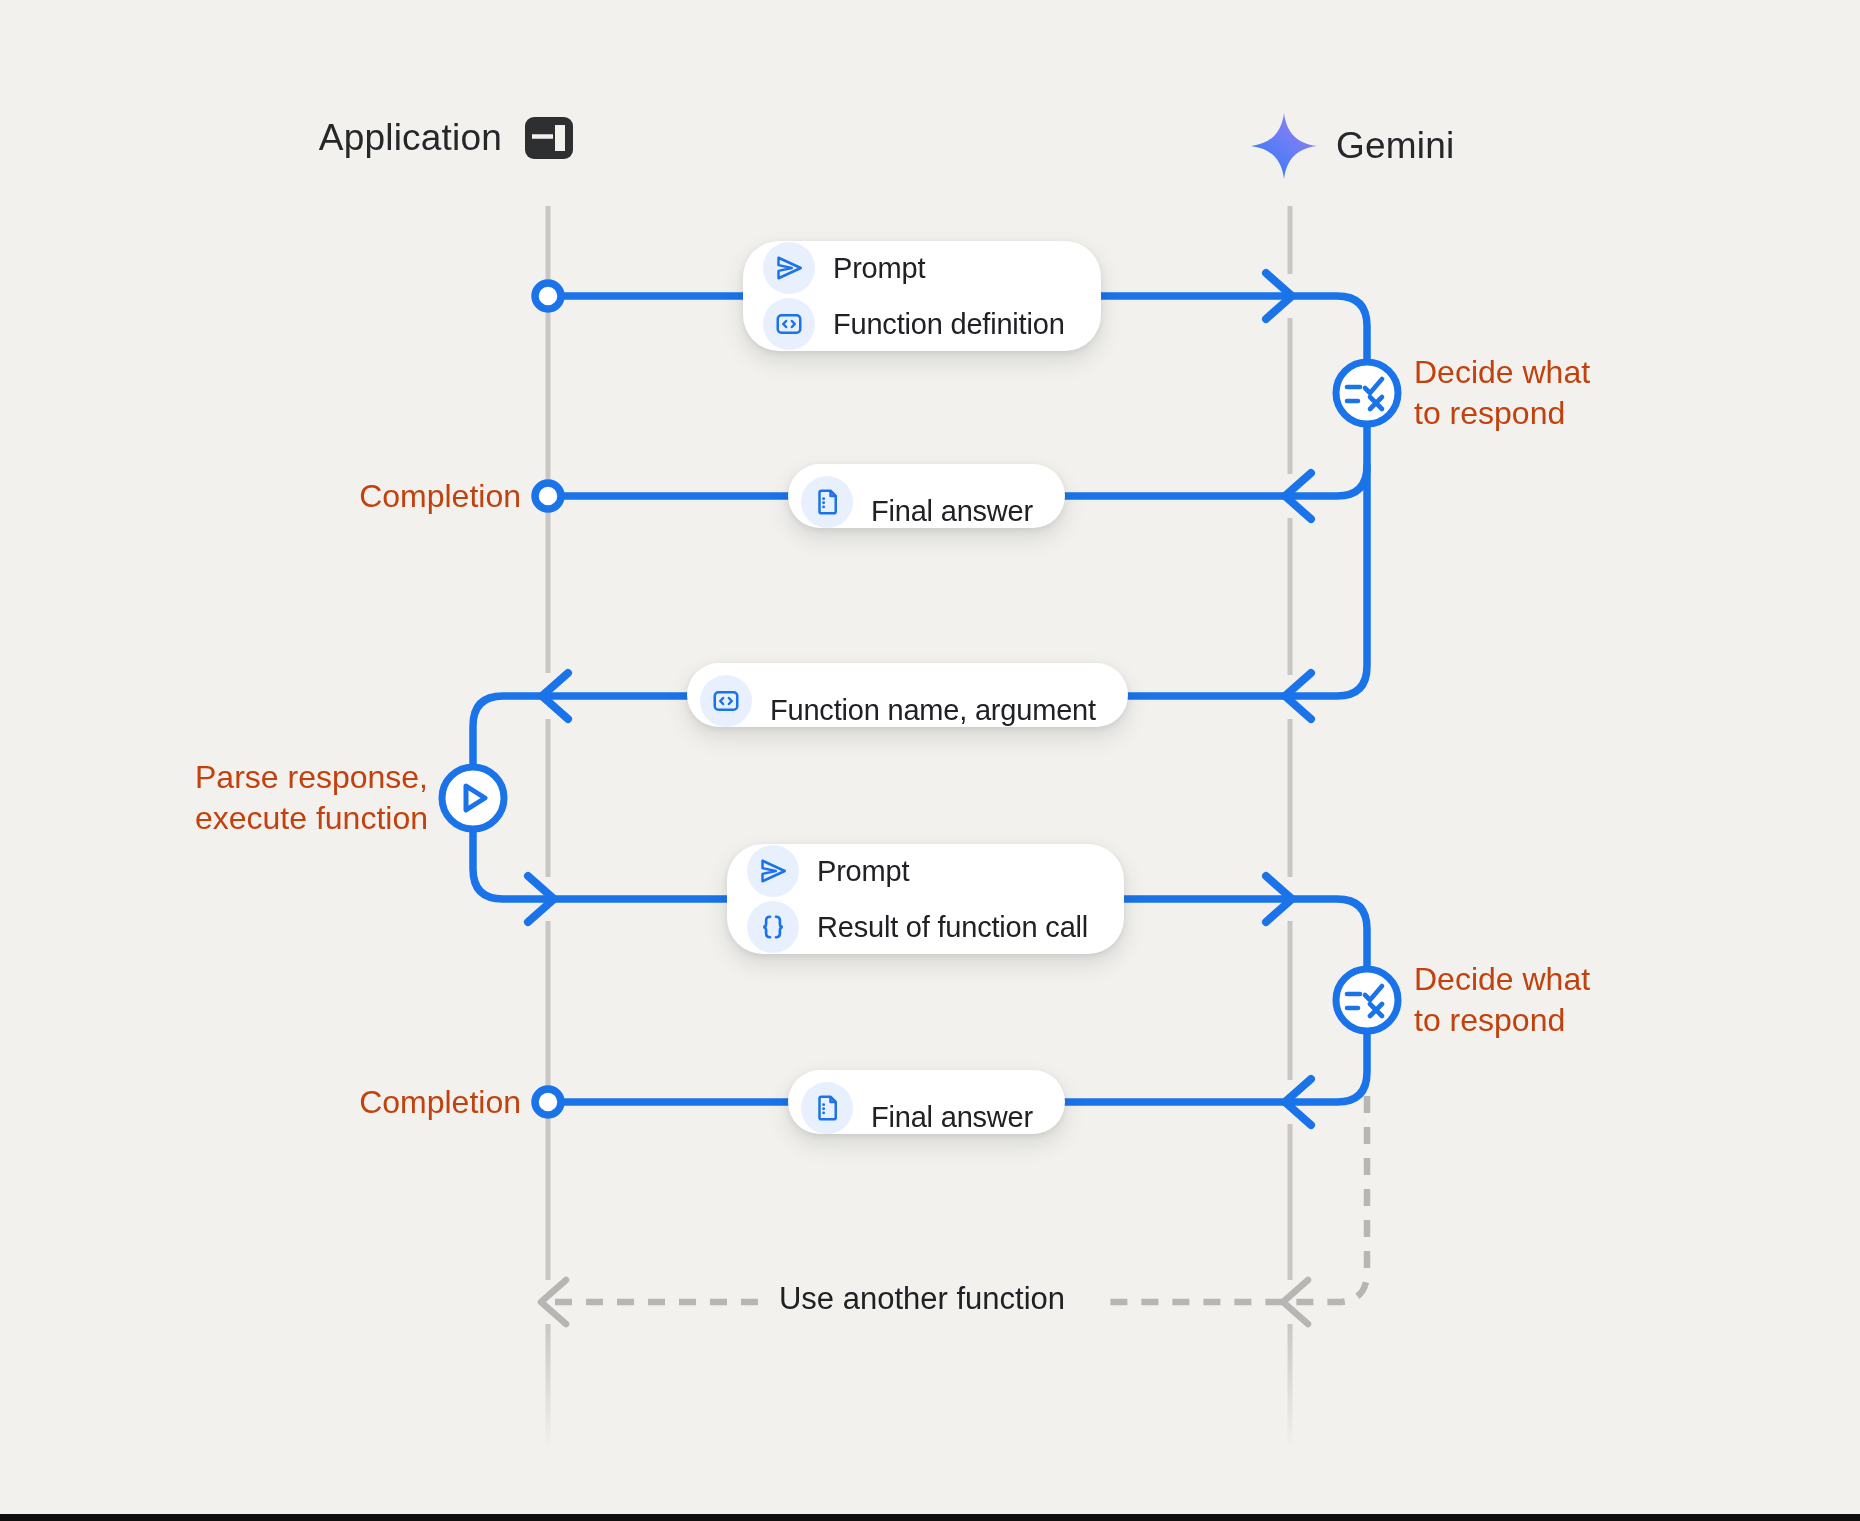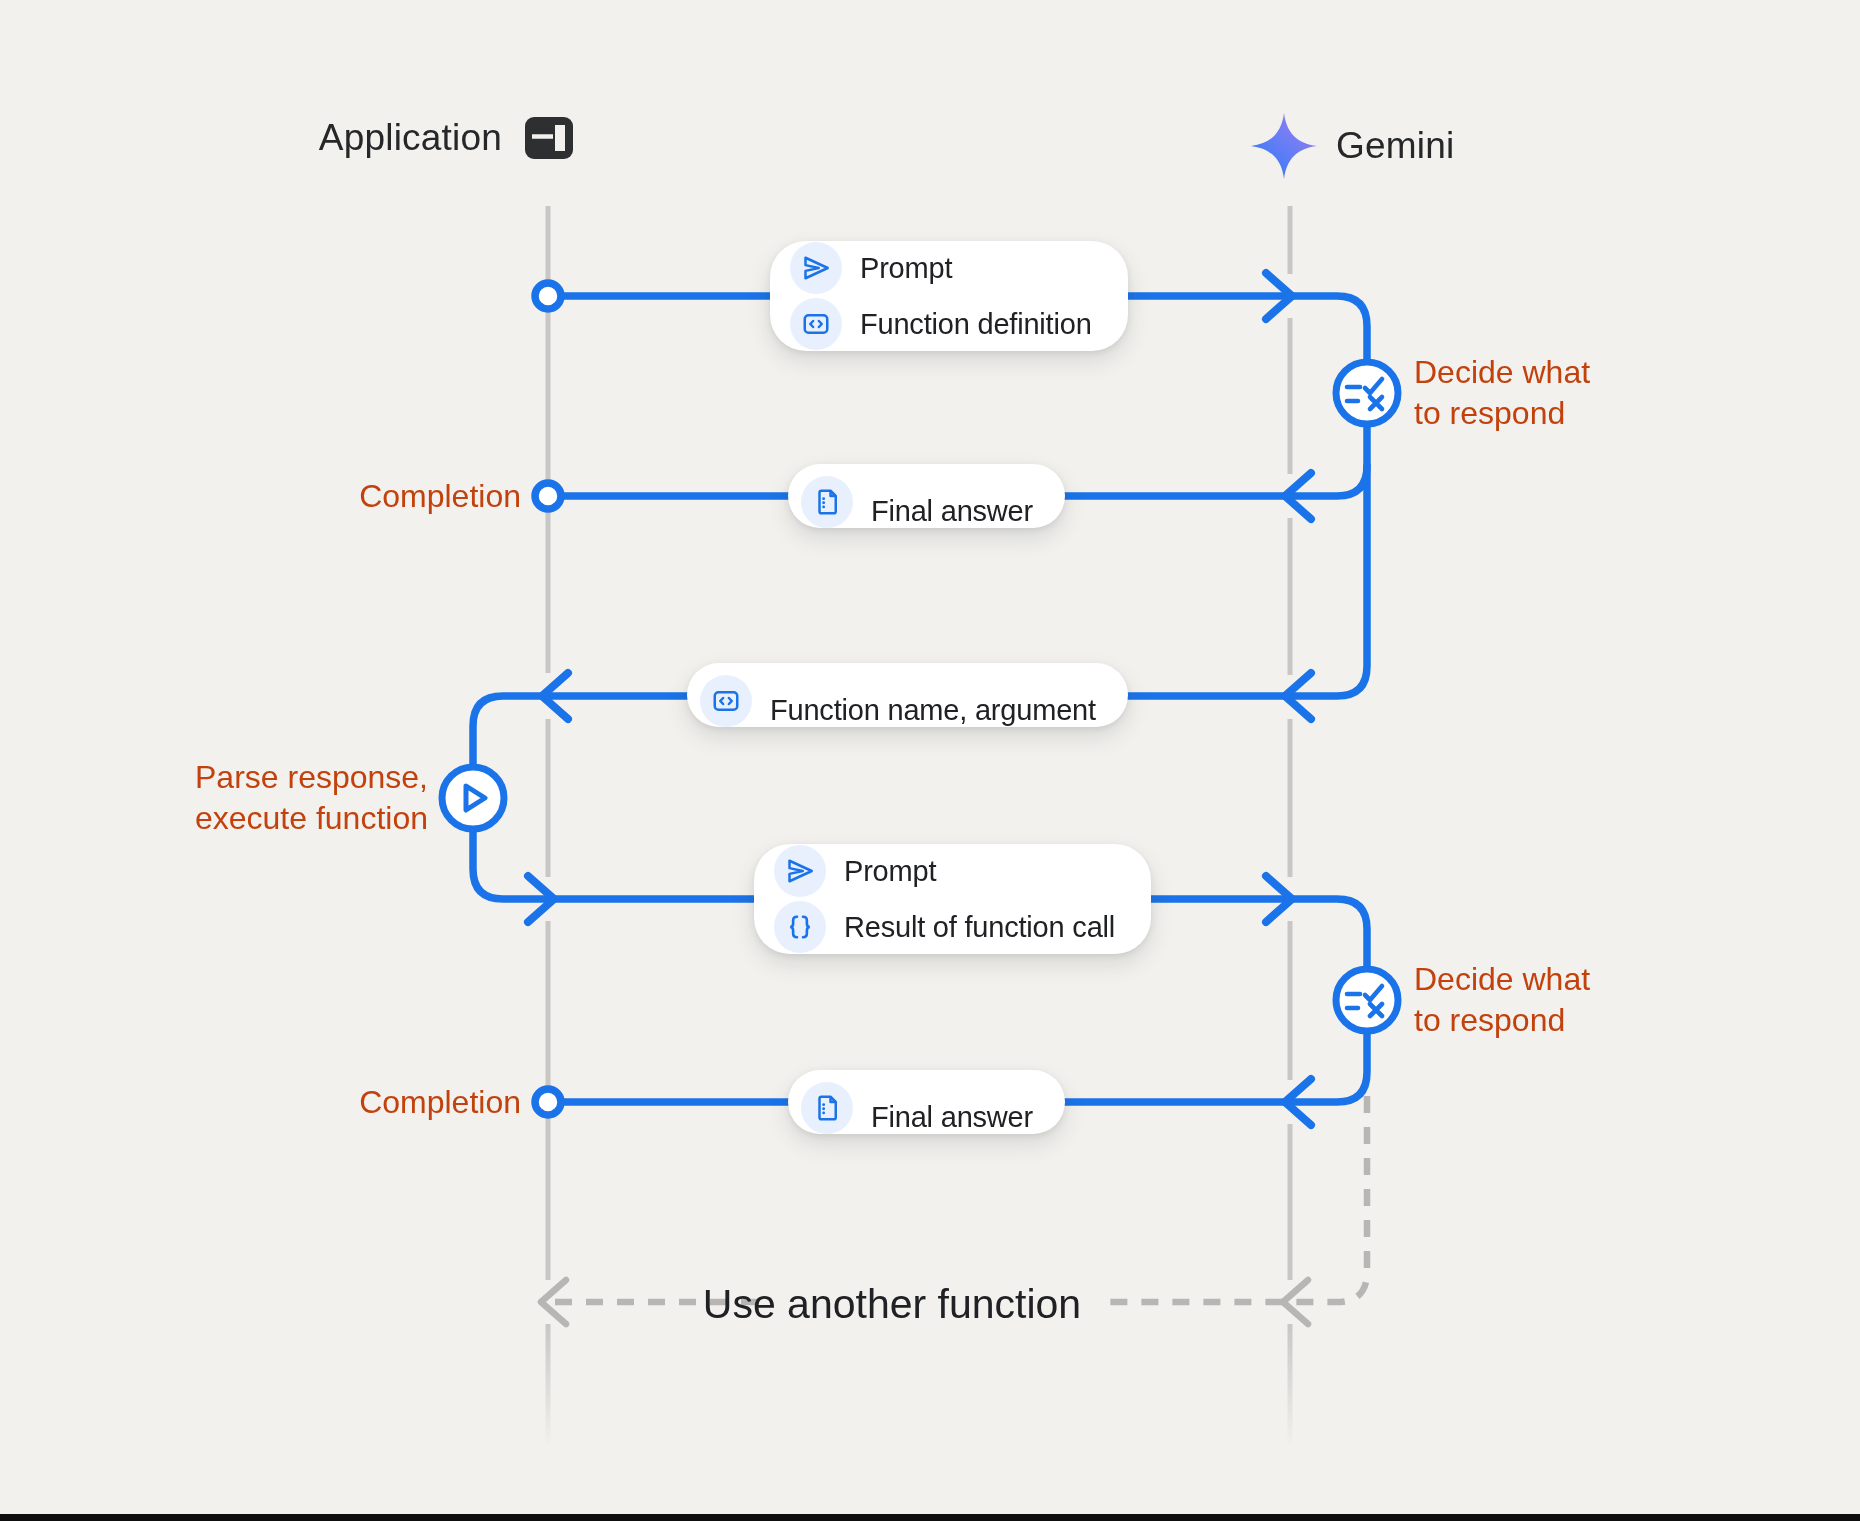--- a/index.html
+++ b/index.html
@@ -10,30 +10,30 @@
     color:#202124;
   }
   svg.wires{position:absolute;left:0;top:0;z-index:1;}
   
   .hdr-app{position:absolute;top:116px;left:0;width:574px;display:flex;justify-content:flex-end;align-items:center;gap:22px;z-index:2;}
   .hdr-gem{position:absolute;top:110px;left:1248px;display:flex;align-items:center;gap:16px;z-index:2;}
   .actor-label{font-size:37px;font-weight:500;color:#252729;letter-spacing:.2px;white-space:nowrap;}
   
   .pill{position:absolute;background:#fff;z-index:3;
         box-shadow:0 10px 22px rgba(60,64,67,.14),0 2px 6px rgba(60,64,67,.10);}
-  .pill.double{height:110px;border-radius:36px;display:flex;flex-direction:column;justify-content:center;gap:4px;padding:0 36px 0 20px;margin-left:27px;}
+  .pill.double{height:110px;border-radius:36px;display:flex;flex-direction:column;justify-content:center;gap:4px;padding:0 36px 0 20px;}
   .pill.single{height:64px;border-radius:32px;display:flex;flex-direction:row;align-items:flex-end;gap:18px;padding:0 32px 0 13px;}
   .prow{display:flex;align-items:center;gap:18px;height:52px;}
   .icirc{width:52px;height:52px;border-radius:50%;background:#e8f0fe;display:flex;align-items:center;justify-content:center;flex:none;}
   .ptext{font-size:29px;color:#202124;white-space:nowrap;letter-spacing:-0.2px;}
   
   .lab-blue{position:absolute;color:#c2410c;font-size:32px;font-weight:500;line-height:41px;white-space:nowrap;z-index:2;}
   .ra{text-align:right;margin-left:12px;}
-  .use-lab{position:absolute;left:892px;top:1281px;transform:translateX(-50%);
-           font-size:41px;font-weight:500;color:#202124;white-space:nowrap;z-index:2;}
+  .use-lab{position:absolute;left:922px;top:1281px;transform:translateX(-50%);
+           font-size:31px;font-weight:500;color:#202124;white-space:nowrap;z-index:2;}
   .bottom-bar{position:absolute;left:0;bottom:0;width:100%;height:7px;background:#0e0e0e;z-index:4;}
 </style>
 </head>
 <body>
 
 <div class="stage">
 
   <svg class="wires" width="1860" height="1521" viewBox="0 0 1860 1521">
     <defs>
       <linearGradient id="fadeA" gradientUnits="userSpaceOnUse" x1="0" y1="1324" x2="0" y2="1448">

